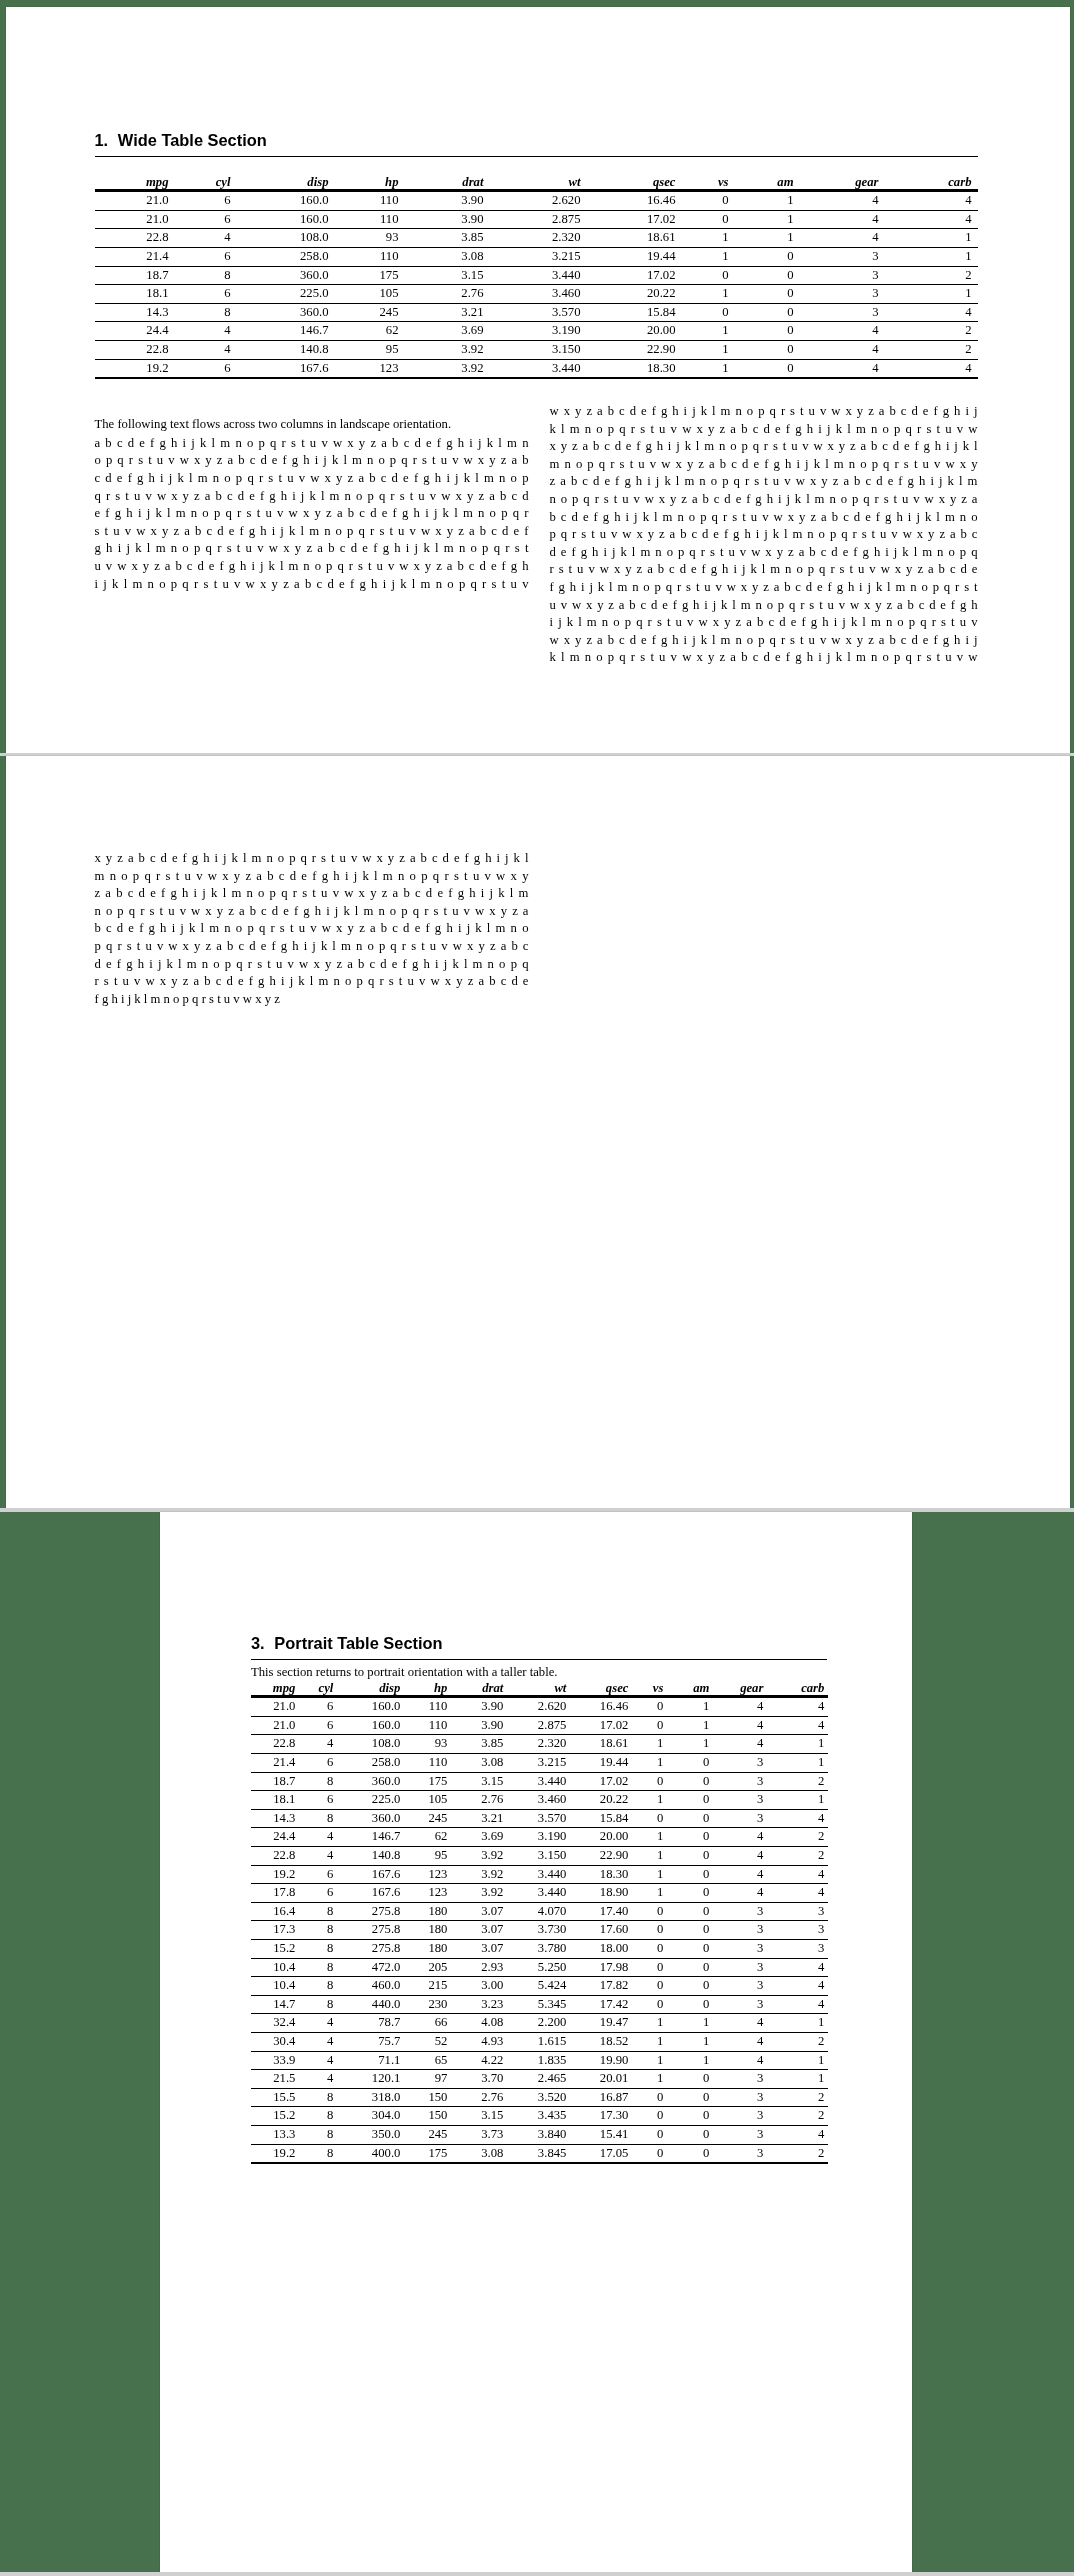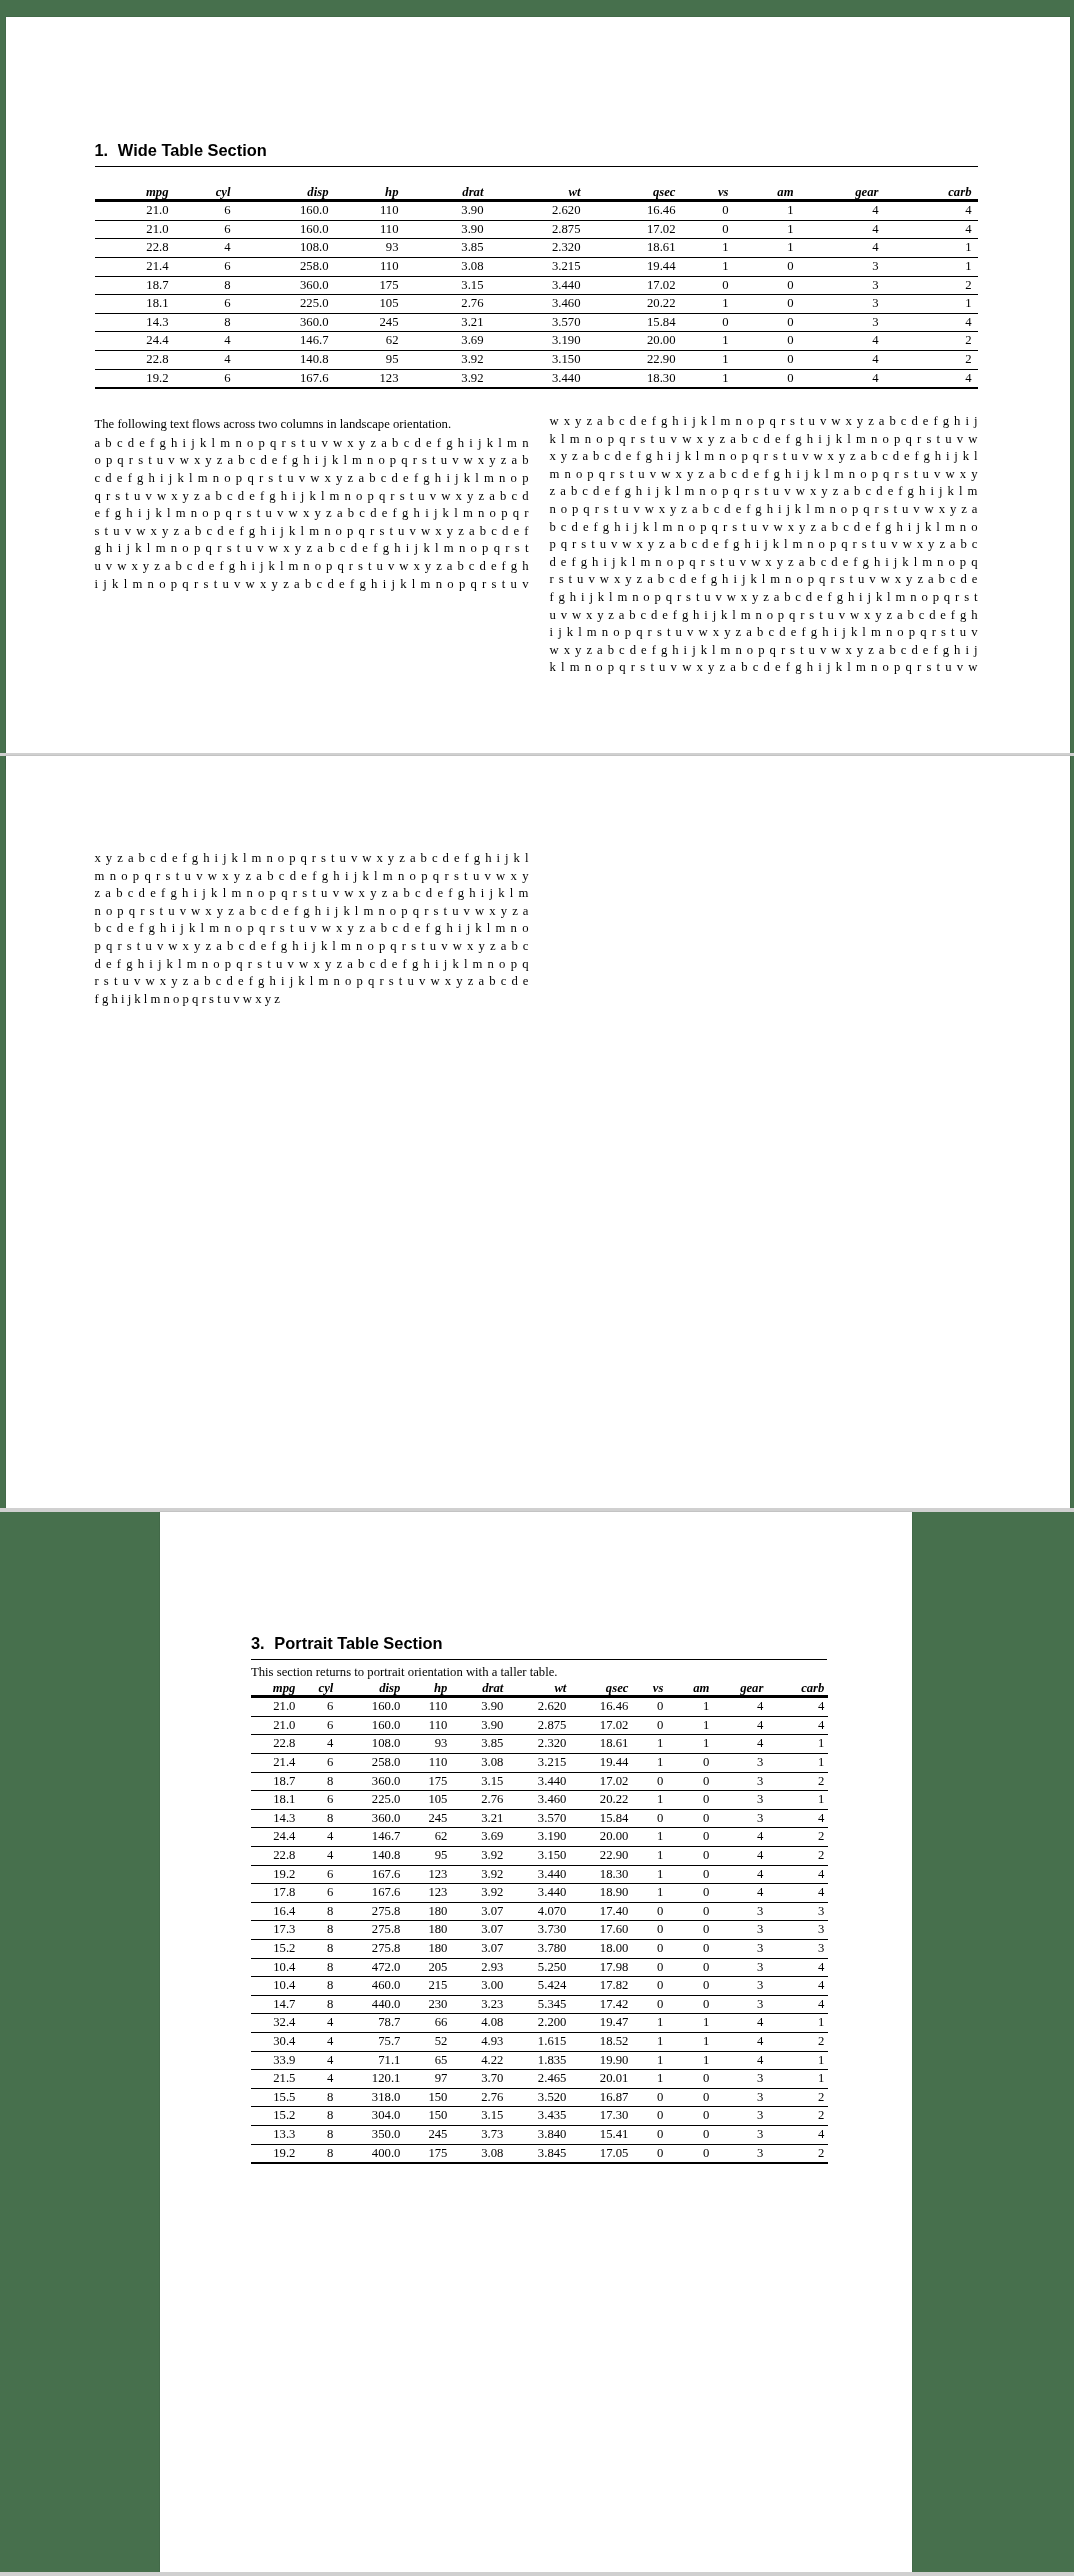--- a/index.html
+++ b/index.html
@@ -8,21 +8,21 @@
     --sep:#d0d0d0;
     --ink:#000000;
   }
   html,body{margin:0;padding:0;background:var(--bg);}
   .viewer{
     position:relative;width:1074px;height:2576px;
     background:var(--bg);overflow:hidden;
     font-family:"Liberation Serif", serif;color:var(--ink);
   }
   .page{position:absolute;background:var(--page);box-shadow:0 0 0 0.6px rgba(0,0,0,0.10);}
-  .page-1{left:5.5px;top:17px;width:1064px;height:752px;}
+  .page-1{left:5.5px;top:7px;width:1064px;height:752px;}
   .page-2{left:5.5px;top:756px;width:1064px;height:752px;}
   .page-3{left:160px;top:1512px;width:752px;height:1064px;}
   .h-sep{position:absolute;left:0;width:1074px;background:var(--sep);}
   .sep-1{top:753px;height:3px;}
   .sep-2{top:1508px;height:3.6px;}
   .sep-bottom{top:2572px;height:3.6px;}
 
   .abs{position:absolute;}
   .sec-h{
     font-family:"Liberation Sans", sans-serif;font-weight:bold;
@@ -60,21 +60,21 @@
     white-space:normal;
   }
   .col-block .tl-last{text-align-last:left;}
 
   
   .p1-h1{left:89px;top:123px;width:883px;}
   .p1-intro{left:89px;top:154px;width:883px;}
   .p1-table{left:89px;top:169px;}
   .p1-left-col{left:89px;top:390px;width:434px;}
   .p1-left-col .sec-h{margin-top:38px;}
-  .p1-left-col .intro{margin-top:9px;}
+  .p1-left-col .intro{margin-top:19px;}
   .p1-left-col .lines{margin-top:1.2px;}
   .p1-right-col{left:544px;top:396px;width:428px;}
   
   .p2-col{left:89px;top:94px;width:434px;}
   
   .p3-h3{left:91px;top:121px;width:576px;border-bottom-width:1.8px;}
   .p3-intro{left:91px;top:152px;width:576px;}
   .p3-table{left:91px;top:170px;}
 </style>
 </head>

